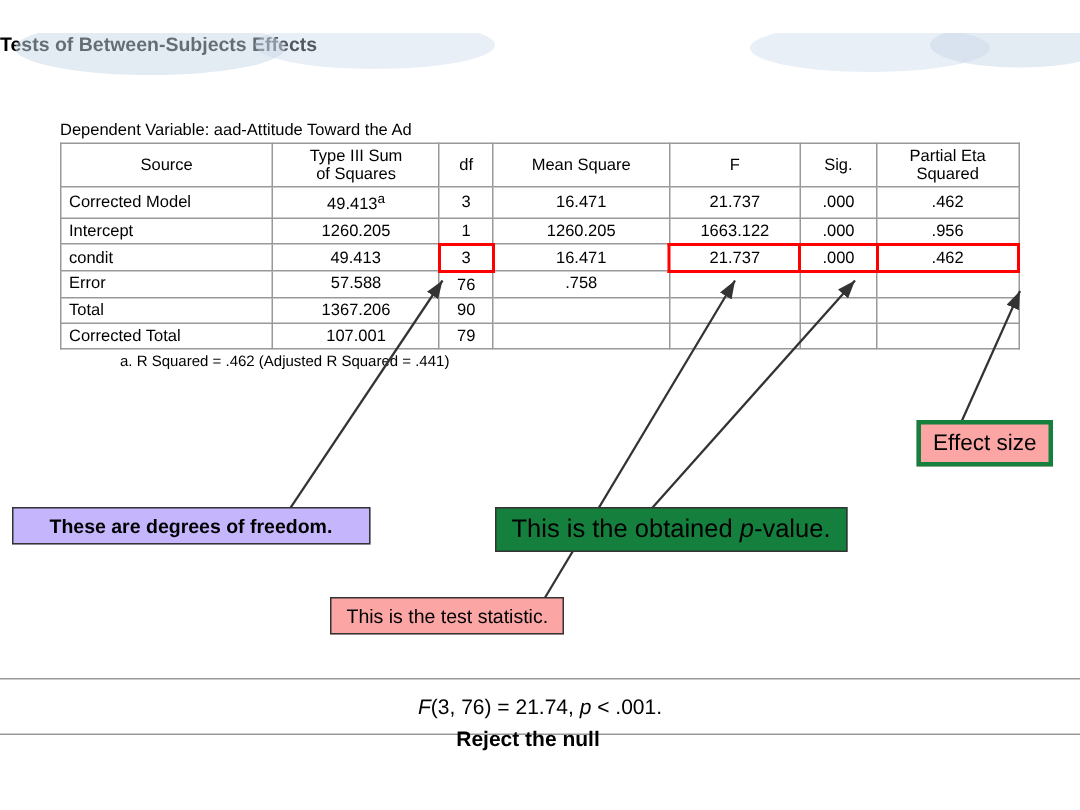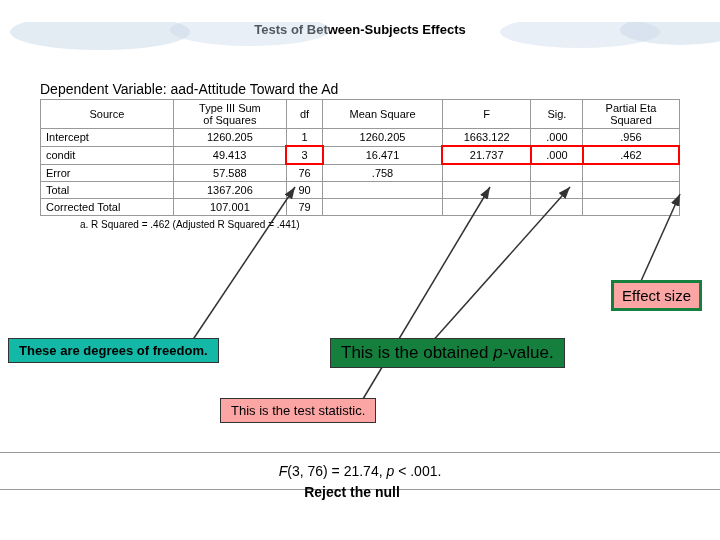--- a/index.html
+++ b/index.html
@@ -24,34 +24,34 @@
     .top-decorations {
       position: absolute;
       top: 0;
       left: 0;
       width: 100%;
       height: 30px;
       overflow: hidden;
     }
 
     .main-title {
-      text-align: center;
+      text-align: left;
       font-size: 13px;
       font-weight: bold;
       margin-top: 22px;
       margin-bottom: 4px;
     }
 
     .table-section {
       margin: 0 40px;
       position: relative;
     }
 
     .dep-var-label {
-      font-size: 14px;
+      font-size: 11px;
       margin-bottom: 2px;
       margin-top: 44px;
     }
 
     table.stats-table {
       width: 100%;
       border-collapse: collapse;
       font-size: 11px;
       padding-left: 27px;
     }
@@ -101,23 +101,23 @@
       border: 3px solid #15803d;
       padding: 4px 8px;
       font-size: 15px;
       font-weight: normal;
     }
 
     .degrees-freedom-box {
       position: absolute;
       top: 316px;
       left: 8px;
-      background: #14b8a6;
+      background: #c4b5fd;
       border: 1px solid #333;
-      padding: 4px 10px;
+      padding: 4px 24px;
       font-size: 13px;
       font-weight: bold;
     }
 
     .p-value-box {
       position: absolute;
       top: 316px;
       left: 330px;
       background: #15803d;
       border: 1px solid #333;
@@ -181,20 +181,29 @@
           <th>Source</th>
           <th>Type III Sum<br>of Squares</th>
           <th>df</th>
           <th>Mean Square</th>
           <th>F</th>
           <th>Sig.</th>
           <th>Partial Eta<br>Squared</th>
         </tr>
       </thead>
       <tbody id="table-body">
+      <tr>
+            <td>Corrected Model</td>
+            <td>49.413<sup class="superscript">a</sup></td>
+            <td>3</td>
+            <td>16.471</td>
+            <td>21.737</td>
+            <td>.000</td>
+            <td>.462</td>
+          </tr>
           <tr>
             <td>Intercept</td>
             <td>1260.205</td>
             <td>1</td>
             <td>1260.205</td>
             <td>1663.122</td>
             <td>.000</td>
             <td>.956</td>
           </tr>
           <tr>

